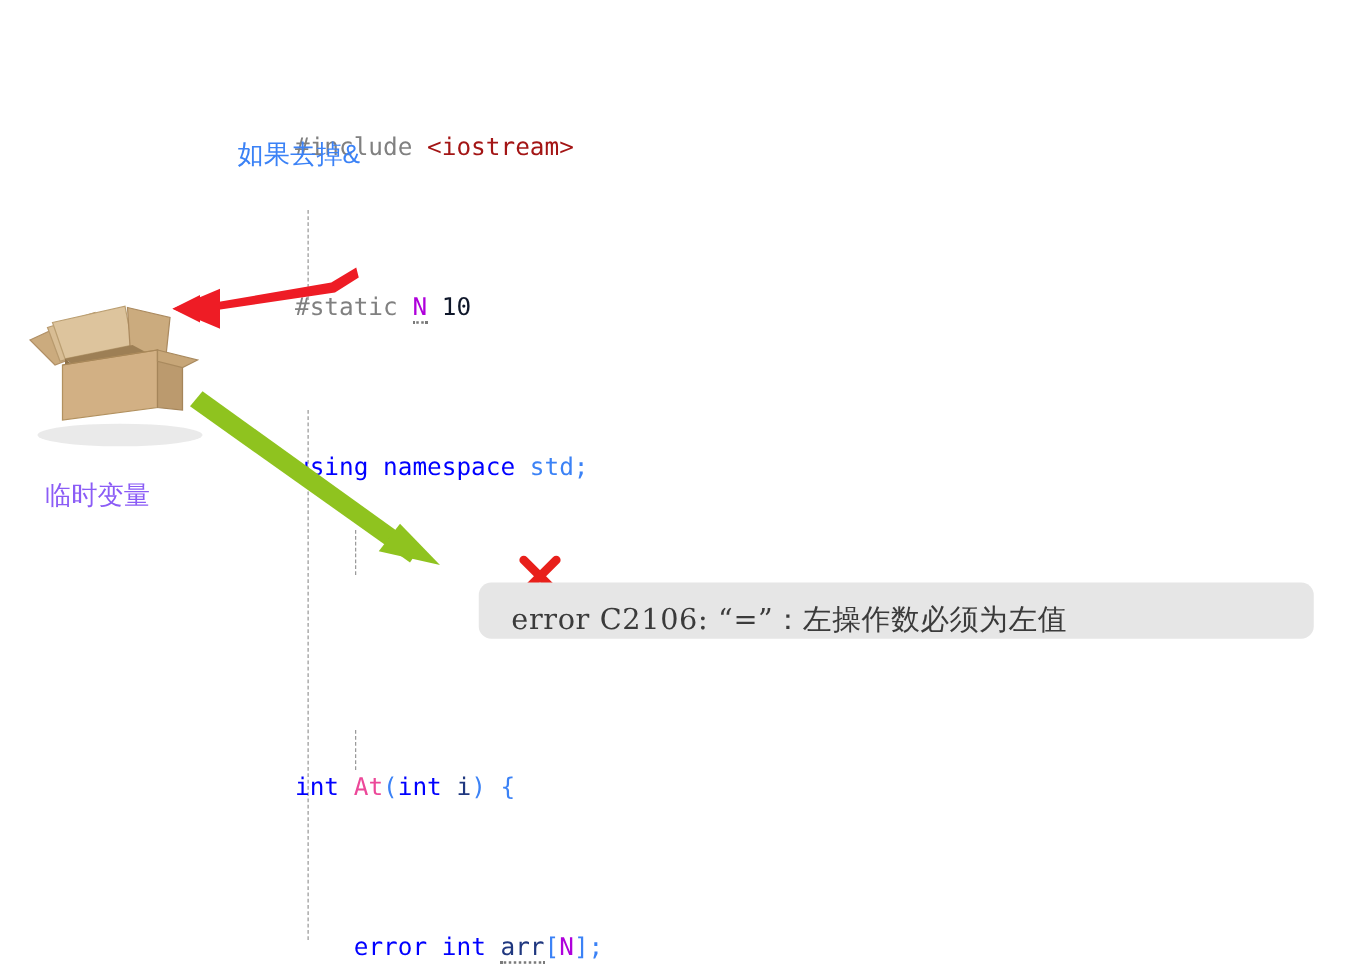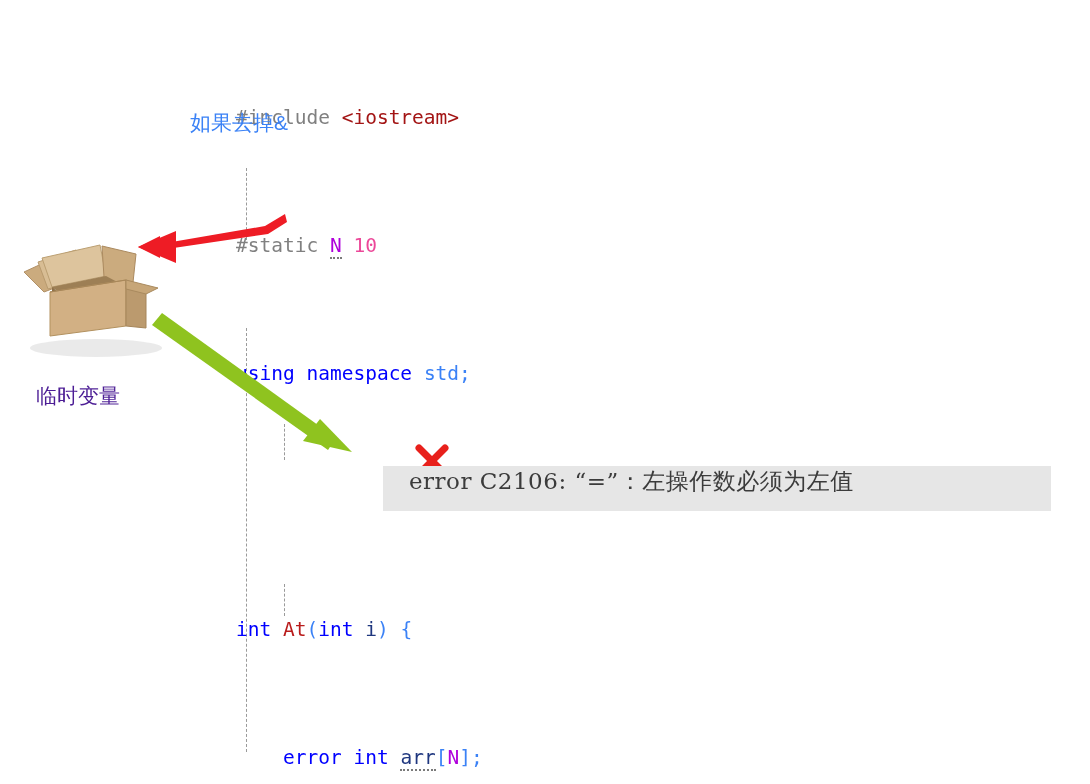--- a/index.html
+++ b/index.html
@@ -28,23 +28,23 @@
     white-space: pre;
     color: #000000;
   }
   .ln { height: 32px; white-space: pre; }
 
   
   .c-pre     { color: #808080; }   
   .c-str     { color: #a31515; }   
   .c-kw      { color: #0000ff; }   
   .c-macro   { color: #af00db; }   
-  .c-fn      { color: #b91c1c; }   
+  .c-fn      { color: #ec4899; }   
   .c-var     { color: #1f377f; }   
-  .c-num     { color: #ec4899; }   
+  .c-num     { color: #0f172a; }   
   .c-plain   { color: #3b82f6; }
   .dotted-u {
     border-bottom: 2px dotted #7a7a7a;
   }
 
   
   .guide {
     position: absolute;
     width: 0;
     border-left: 1px dashed #9a9a9a;
@@ -68,21 +68,21 @@
     top: 232px;
     width: 165px;
     height: 130px;
   }
   .box-label {
     position: absolute;
     left: 36px;
     top: 382px;
     font-family: "DejaVu Sans", sans-serif;
     font-size: 21px;
-    color: #4c1d95;
+    color: #8b5cf6;
     white-space: nowrap;
   }
 
   
   .arrow-svg {
     position: absolute;
     left: 0; top: 0;
     width: 1090px; height: 784px;
     pointer-events: none;
   }
@@ -98,21 +98,22 @@
 
   
   .error-box {
     position: absolute;
     left: 383px;
     top: 466px;
     width: 668px;
     height: 45px;
     background: #e6e6e6;
     display: flex;
-    align-items: flex-start;
+    align-items: flex-end;
+    border-radius: 10px;
   }
   .error-text {
     font-family: "DejaVu Serif", serif;
     font-size: 23px;
     color: #3b3b3b;
     padding-left: 26px;
     letter-spacing: 0.5px;
     white-space: nowrap;
   }
 </style>

